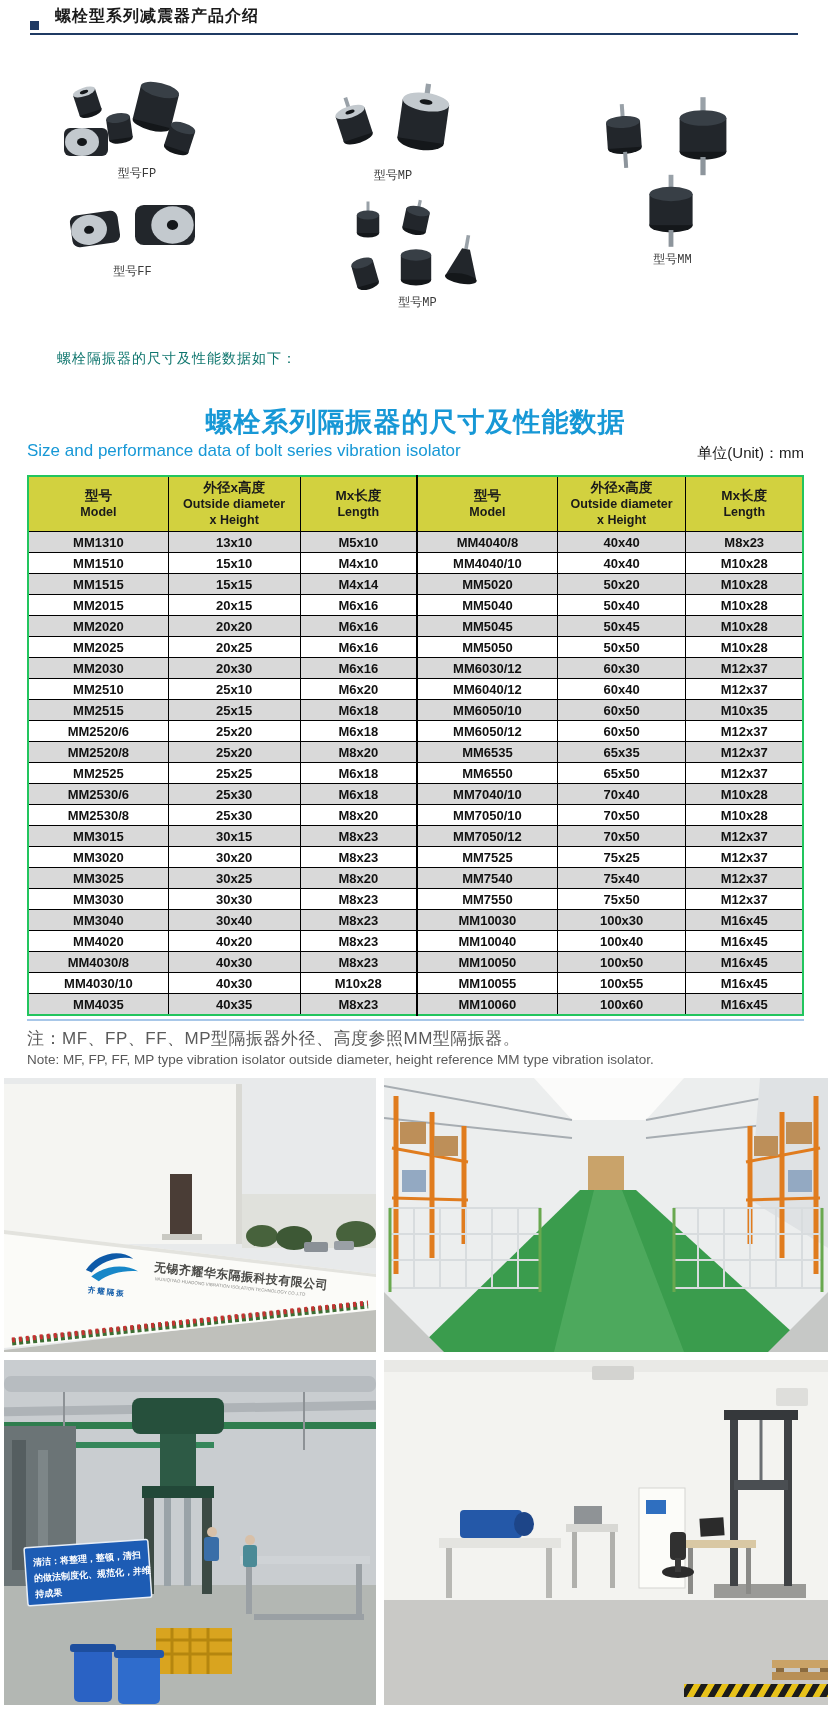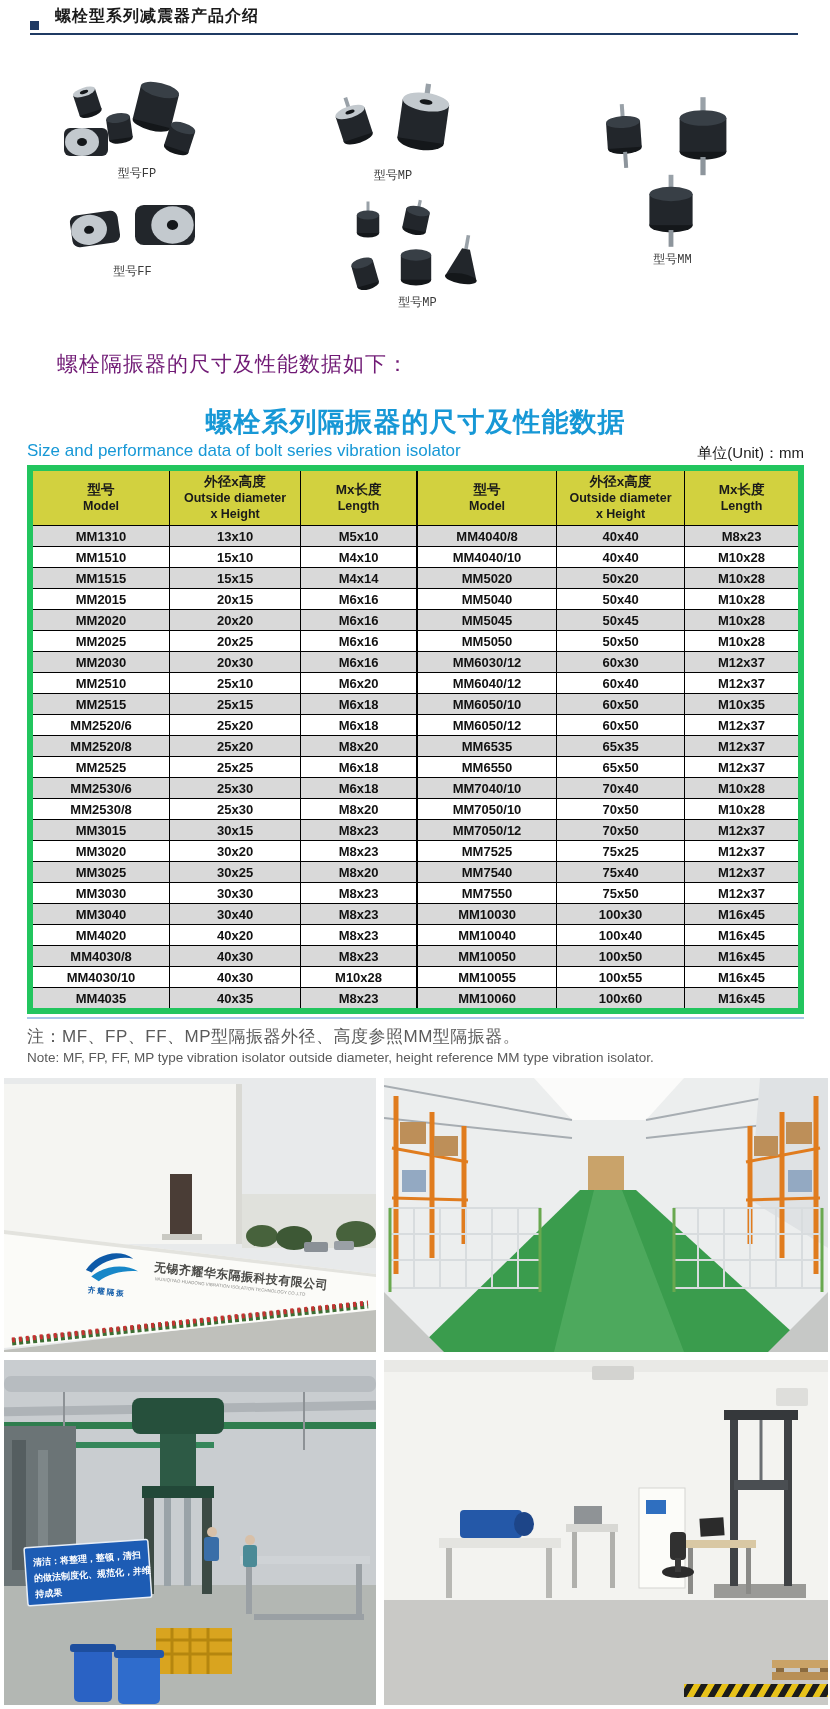--- a/index.html
+++ b/index.html
@@ -10,29 +10,29 @@
   .title-bullet{position:absolute;left:30px;top:21px;width:9px;height:9px;background:#1f3a63;}
   .page-title{position:absolute;left:55px;top:6px;margin:0;font-size:16px;font-weight:bold;color:#1a1a1a;letter-spacing:1px;}
   .title-rule{position:absolute;left:30px;top:33px;width:768px;height:2px;background:#1f3a63;}
 
   
   .gallery{position:absolute;left:0;top:52px;width:830px;height:250px;}
   .gallery figure{position:absolute;margin:0;text-align:center;font-family:Liberation Mono, monospace;}
   .gallery svg{display:block;margin:0 auto;}
   .gallery figcaption{font-size:12px;color:#3a3a3a;margin-top:1px;}
 
-  .intro{position:absolute;left:57px;top:350px;margin:0;font-size:21px;color:#701a75;letter-spacing:1px;}
+  .intro{position:absolute;left:57px;top:350px;margin:0;font-size:14px;color:#0f766e;letter-spacing:1px;}
 
   
   .tablewrap{position:absolute;left:27px;top:386px;width:777px;}
   .tbl-title{margin:18px 0 0;text-align:center;color:#1798d6;font-size:27px;font-weight:bold;letter-spacing:1px;}
   .subrow{position:relative;height:24px;margin-top:1px;}
   .subtitle{text-align:left;color:#1798d6;font-size:17px;}
   .unit{position:absolute;right:0;top:3px;color:#1a1a1a;font-size:15px;}
-  table{border-collapse:collapse;width:100%;margin-top:0;table-layout:fixed;border:6px solid #22c55e;}
+  table{border-collapse:collapse;width:100%;margin-top:10px;table-layout:fixed;border:2px solid #22c55e;}
   th,td{border:1px solid #000;text-align:center;padding:0;}
   thead th{background:#d2d13f;color:#1a1a1a;padding:3px 0;line-height:1.25;vertical-align:middle;}
   thead .zh{font-size:13.5px;font-weight:bold;}
   thead .en{font-size:12.5px;font-weight:bold;}
   tbody td{height:20px;font-size:13px;font-weight:bold;color:#111;}
   tbody tr:nth-child(odd){background:#d9d9d9;}
   tbody tr:nth-child(even){background:#fff;}
   th:nth-child(3),td:nth-child(3){border-right:2px solid #000;}
   .bottom-rule{height:2px;background:#a8c7e8;margin-top:3px;}
   .note-zh{margin:6px 0 0;font-size:17px;color:#5a5a5a;letter-spacing:.5px;}

